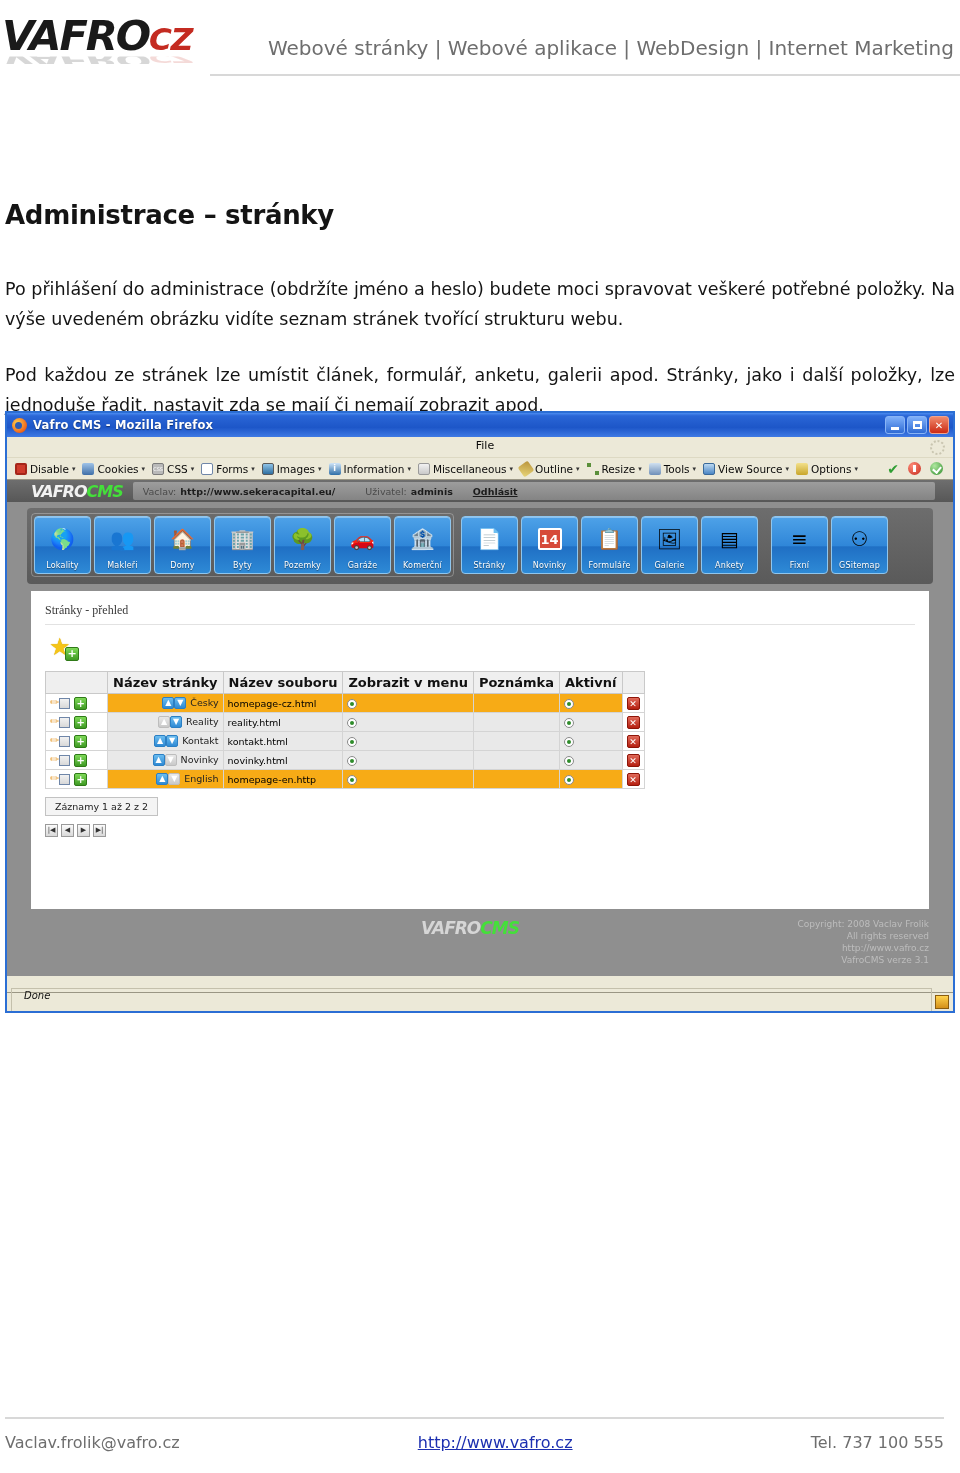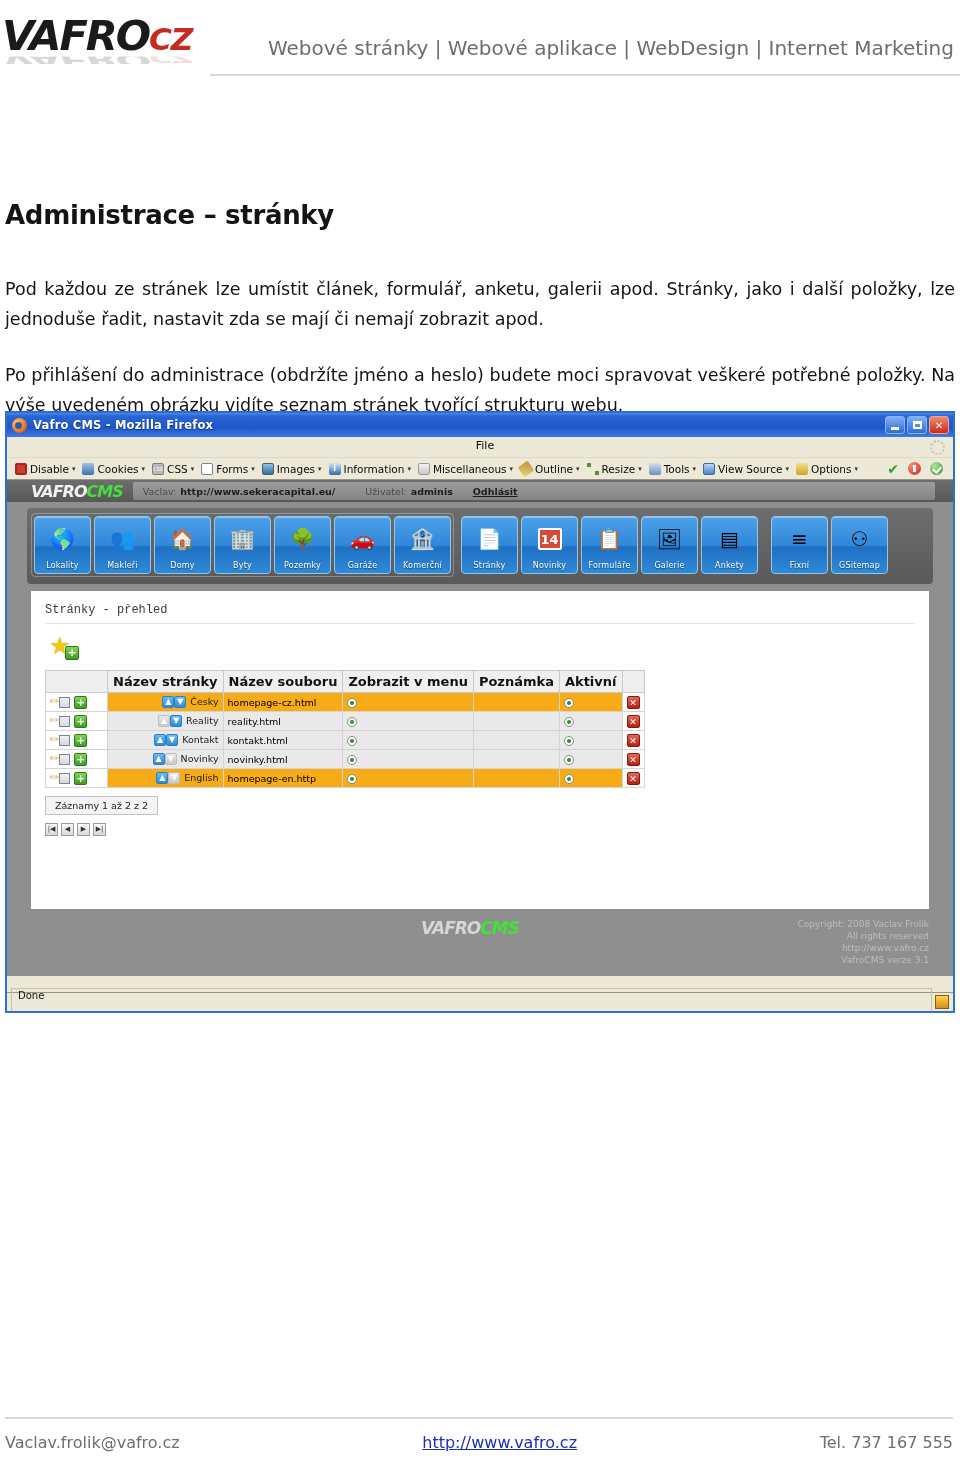--- a/index.html
+++ b/index.html
@@ -259,21 +259,21 @@
 
   .cms-content{
     margin:7px 24px 0 24px;
     background:#ffffff;
     height:318px;
     position:relative;
     padding:12px 14px;
     overflow:hidden;
   }
   .cms-crumb{
-    font-family:Liberation Mono, monospace;
+    font-family:Liberation Serif, serif;
     font-size:12px; color:#3a3a3a;
     padding-bottom:6px;
     border-bottom:1px solid #e2e2e2;
   }
   .addstar{
     margin:10px 0 10px 4px;
     width:30px;height:26px;position:relative;
   }
   .star{
     position:absolute;left:0;top:0;
@@ -388,32 +388,32 @@
     position:absolute;left:0;right:0;bottom:0;
     height:19px;background:#ece9d8;
     border-top:1px solid #9a9684;
     display:flex;align-items:center;
     font-size:10px;color:#111;
     padding:0 4px;
   }
   .statusbar .st-inner{
     border:1px solid #c4c0ac;
     height:29px;line-height:14px;
-    padding:0 6px;flex:1;
+    padding:0 12px;flex:1;font-style:italic;
   }
   .st-icon{
     width:14px;height:14px;margin-left:3px;
     background:linear-gradient(#ffd24d,#d4901a);
     border:1px solid #8a5c10;
   }
 
   
   .page-footer{
     position:absolute;
-    left:5px; right:7px; bottom:10px;
+    left:5px; right:16px; bottom:10px;
     height:46px;
   }
   .footer-rule{ height:2px;background:#d8d8d8;width:100%; }
   .footer-row{
     display:flex;align-items:center;
     margin-top:14px;
     font-family:"DejaVu Sans", sans-serif;
     font-size:16px;color:#6e6e6e;
   }
   .footer-row .fmail{ flex:0 0 auto; }
@@ -430,22 +430,22 @@
   <div class="logo-wrap">
     <div class="logo-main"><span>VAFRO</span><span class="cz">CZ</span></div>
     <div class="logo-reflect"><span>VAFRO</span><span class="cz">CZ</span></div>
   </div>
   <div class="header-tagline">Webové stránky | Webové aplikace | WebDesign | Internet Marketing</div>
   <div class="header-rule"></div>
 </div>
 
 <div class="article">
   <h1>Administrace – stránky</h1>
+  <p>Po přihlášení do administrace (obdržíte jméno a heslo) budete moci spravovat veškeré potřebné položky. Na výše uvedeném obrázku vidíte seznam stránek tvořící strukturu webu.</p>
   <p>Pod každou ze stránek lze umístit článek, formulář, anketu, galerii apod. Stránky, jako i další položky, lze jednoduše řadit, nastavit zda se mají či nemají zobrazit apod.</p>
-  <p>Po přihlášení do administrace (obdržíte jméno a heslo) budete moci spravovat veškeré potřebné položky. Na výše uvedeném obrázku vidíte seznam stránek tvořící strukturu webu.</p>
 </div>
 
 <div class="shot">
 
   <div class="titlebar">
     <div class="ff-icon"></div>
     <div class="title">Vafro CMS - Mozilla Firefox</div>
     <div class="winbtns">
       <div class="wb">
           <i class="glyph-min"></i>
@@ -707,15 +707,15 @@
     <div class="st-inner">Done</div>
     <div class="st-icon"></div>
   </div>
 </div>
 
 <div class="page-footer">
   <div class="footer-rule"></div>
   <div class="footer-row">
     <div class="fmail">Vaclav.frolik@vafro.cz</div>
     <div class="furl">http://www.vafro.cz</div>
-    <div class="ftel">Tel. 737 167 555</div>
+    <div class="ftel">Tel. 737 100 555</div>
   </div>
 </div>
 
 </body></html>

